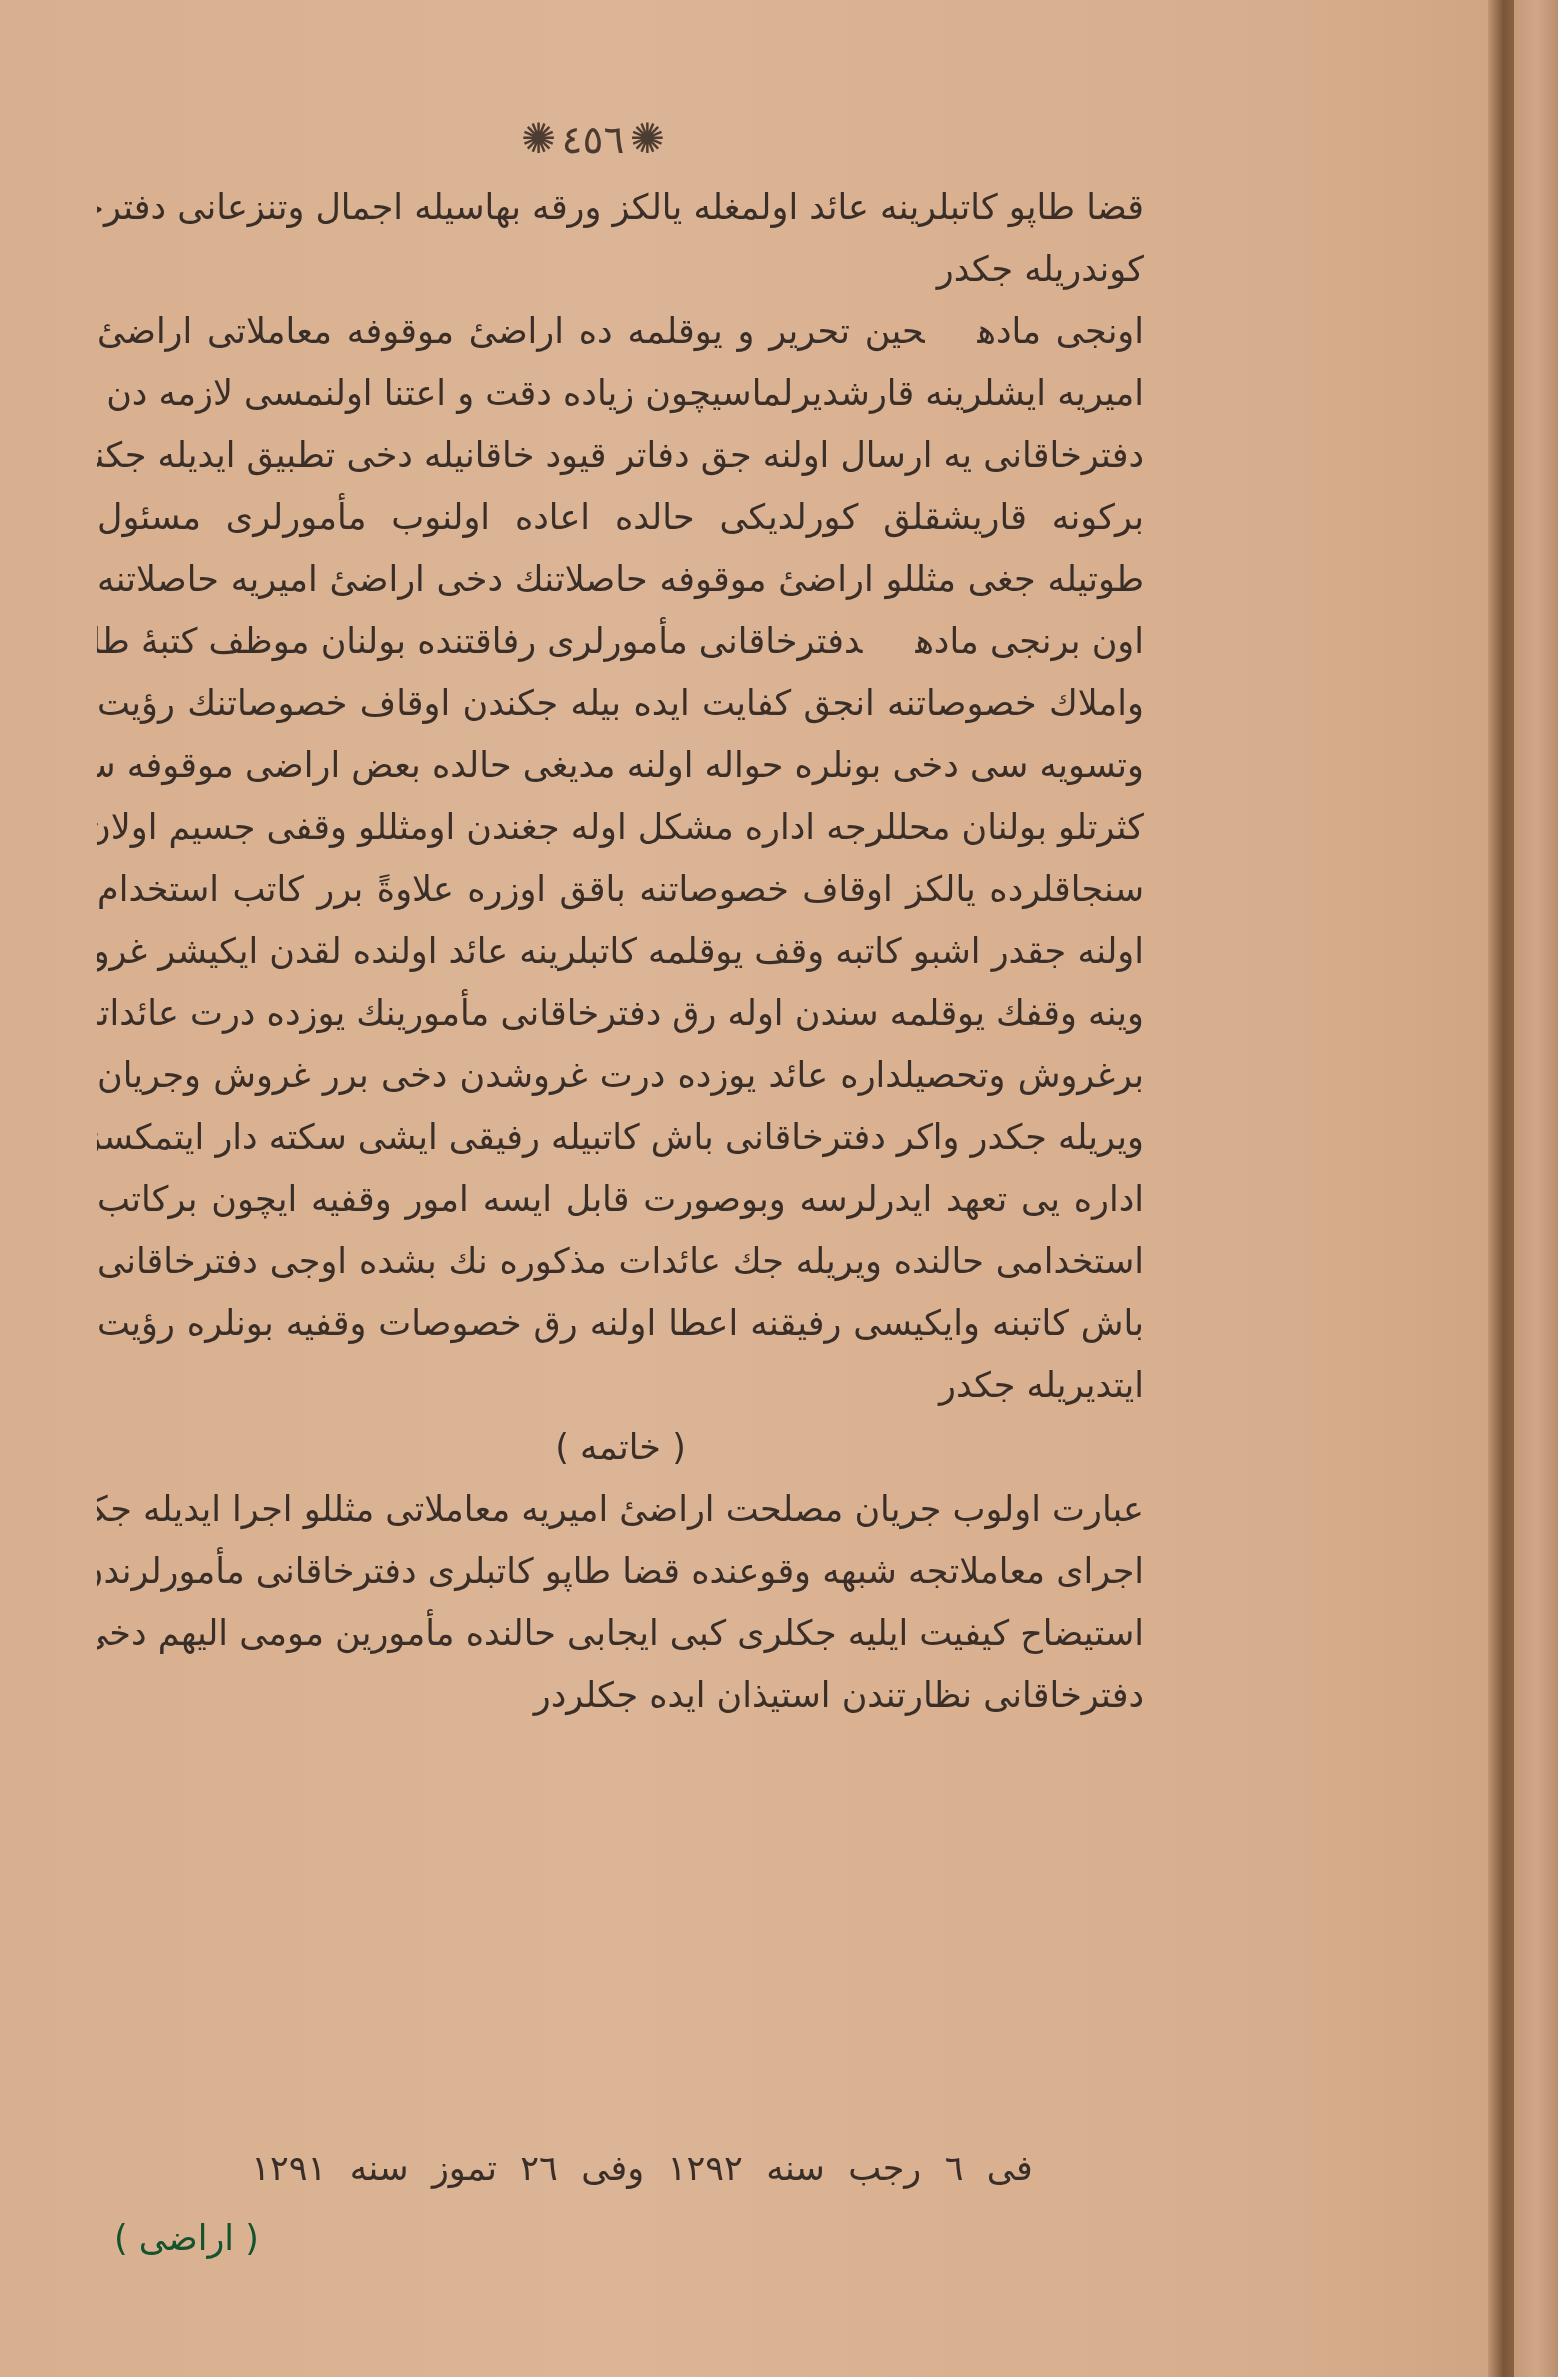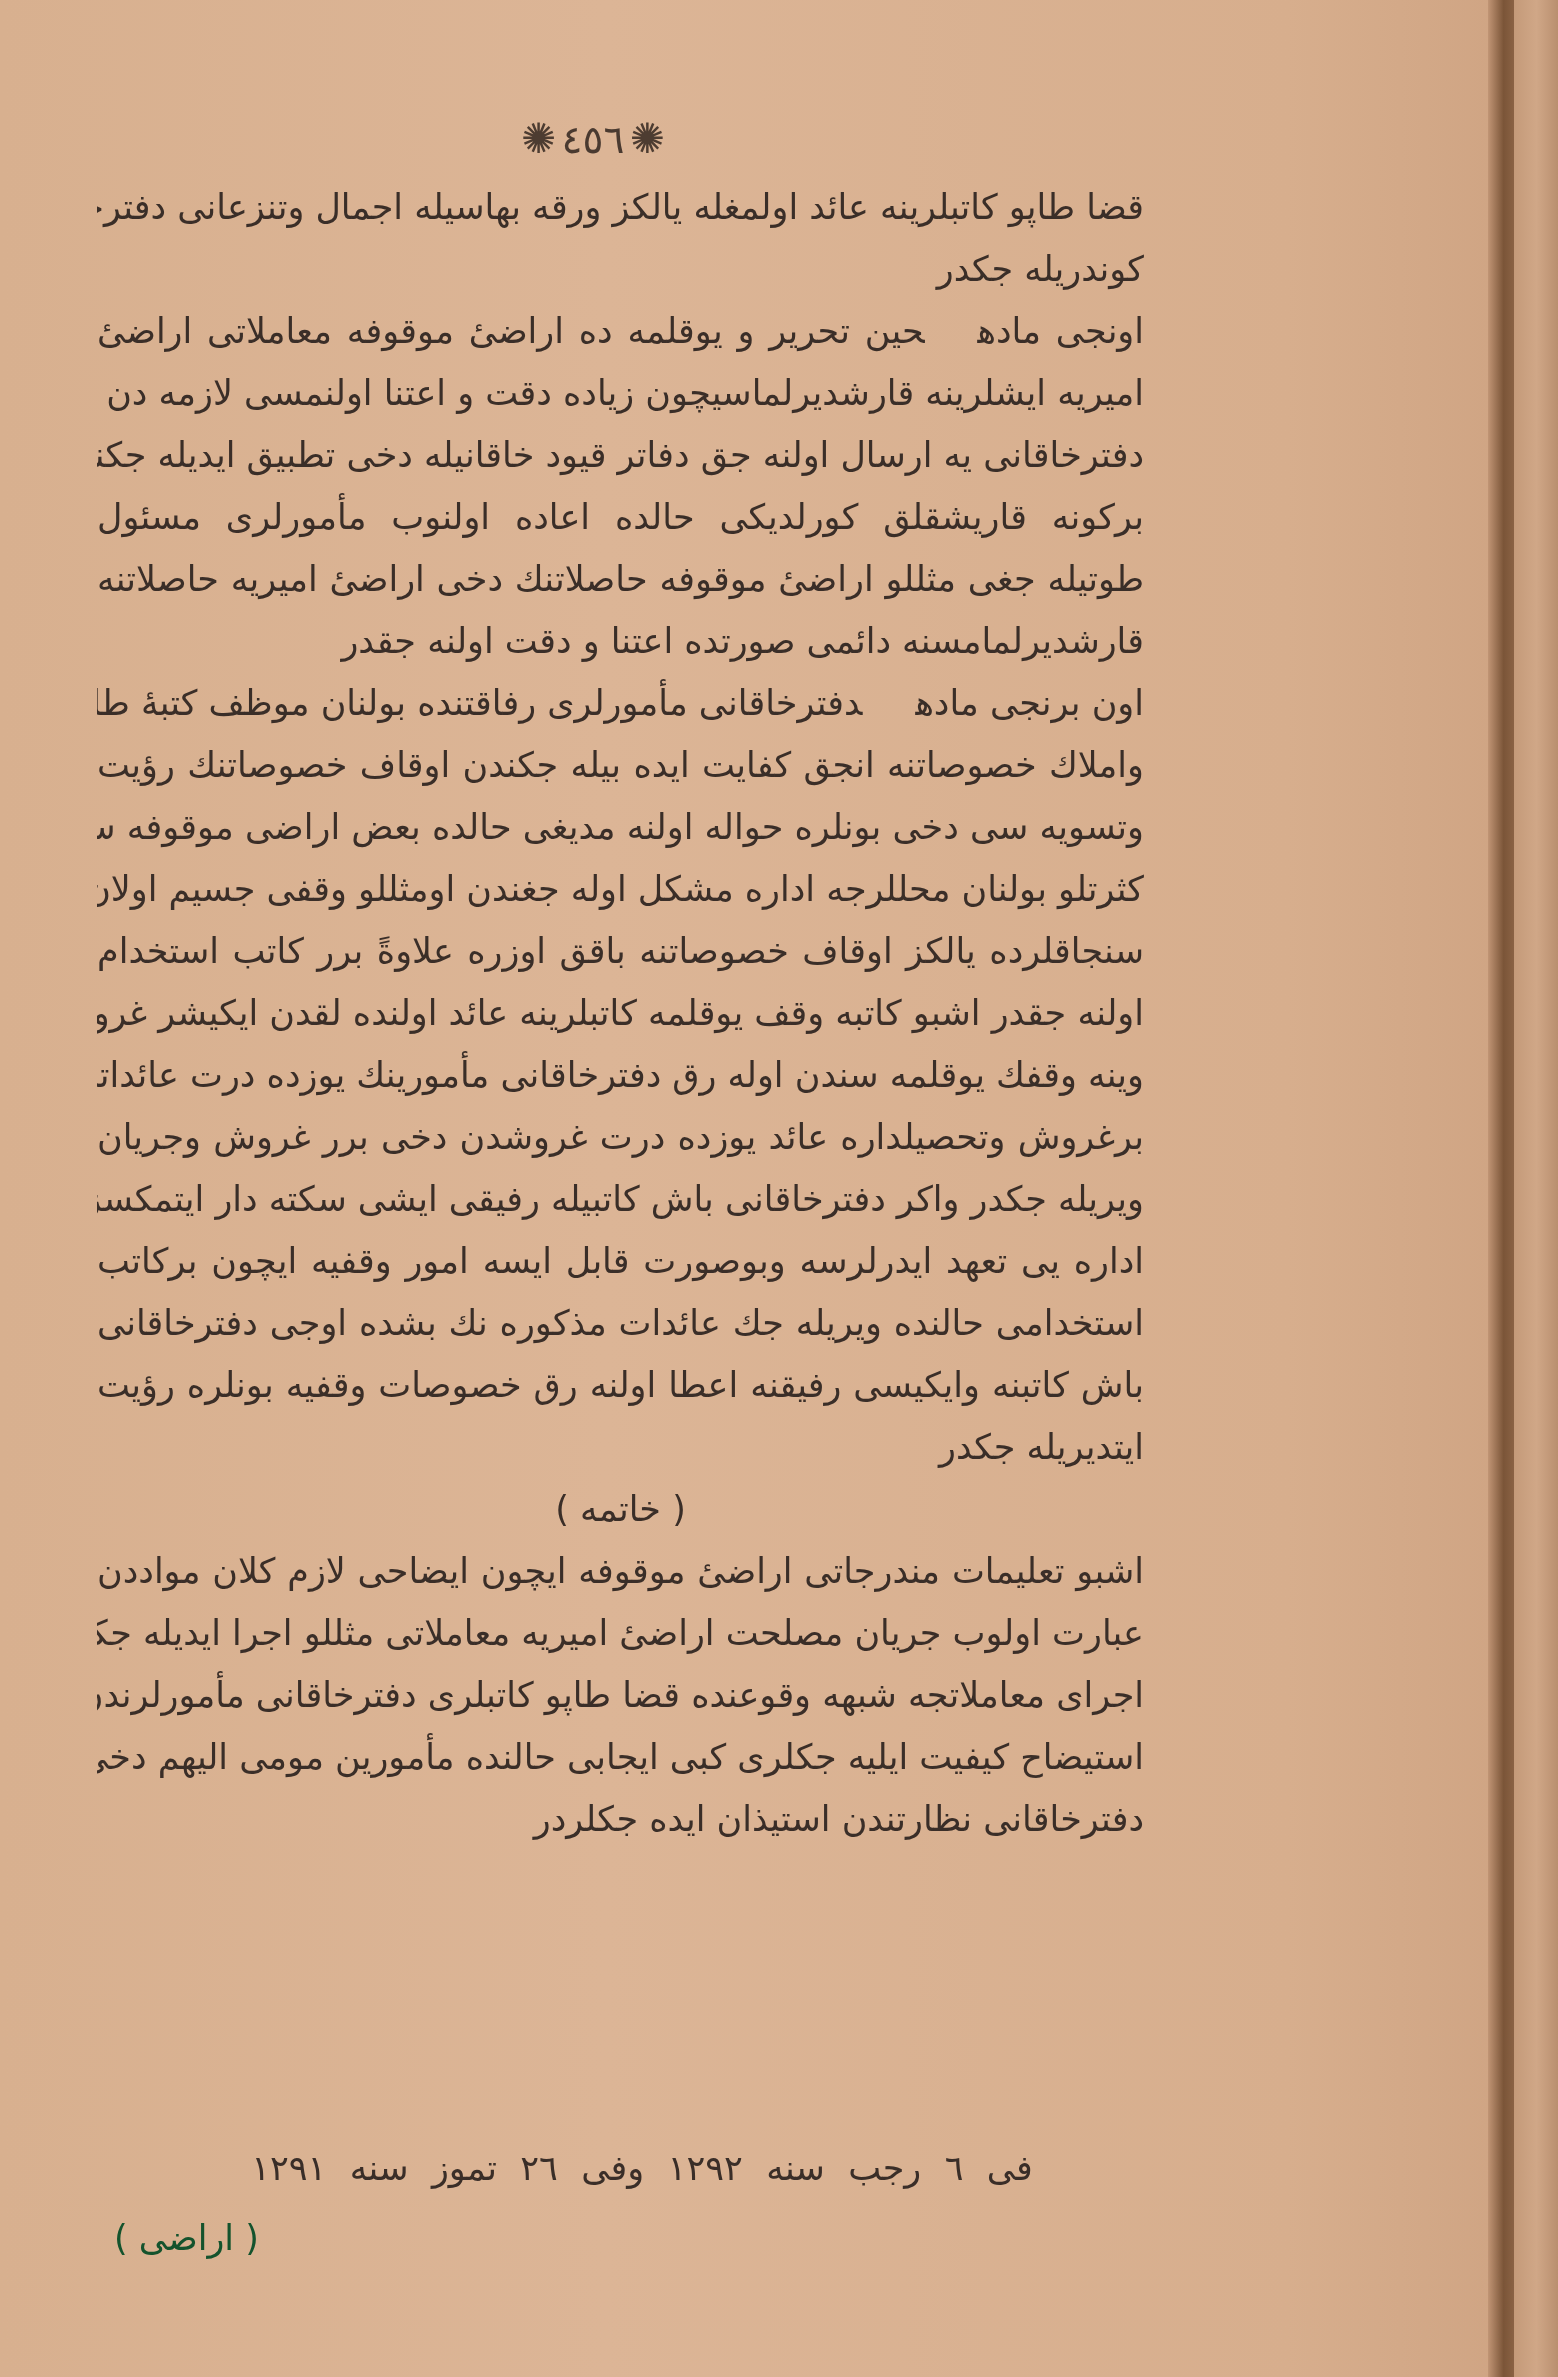--- a/index.html
+++ b/index.html
@@ -119,38 +119,36 @@
 <div class="text-block">
 
   <div class="line">قضا طاپو کاتبلرینه عائد اولمغله یالکز ورقه بهاسیله اجمال وتنزعانی دفترخاقانی یه</div>
   <div class="line short">کوندریله جکدر</div>
 
   <div class="line"><span class="article-head">اونجی ماده</span><span>حین تحریر و یوقلمه ده اراضیٔ موقوفه معاملاتی اراضیٔ</span></div>
   <div class="line">امیریه ایشلرینه قارشدیرلماسیچون زیاده دقت و اعتنا اولنمسی لازمه دن اولوب</div>
   <div class="line">دفترخاقانی یه ارسال اولنه جق دفاتر قیود خاقانیله دخی تطبیق ایدیله جکندن</div>
   <div class="line">برکونه قاریشقلق کورلدیکی حالده اعاده اولنوب مأمورلری مسئول</div>
   <div class="line">طوتیله جغی مثللو اراضیٔ موقوفه حاصلاتنك دخی اراضیٔ امیریه حاصلاتنه</div>
-  <div class="line short">قارشدیرلمامسنه دائمی صورتده اعتنا و دقت اولنه جقدر</div>
 
   <div class="line"><span class="article-head">اون برنجی ماده</span><span>دفترخاقانی مأمورلری رفاقتنده بولنان موظف کتبهٔ طاپو</span></div>
   <div class="line">واملاك خصوصاتنه انجق کفایت ایده بیله جکندن اوقاف خصوصاتنك رؤیت</div>
   <div class="line">وتسویه سی دخی بونلره حواله اولنه مدیغی حالده بعض اراضی موقوفه سی</div>
   <div class="line">کثرتلو بولنان محللرجه اداره مشکل اوله جغندن اومثللو وقفی جسیم اولان</div>
   <div class="line">سنجاقلرده یالکز اوقاف خصوصاتنه باقق اوزره علاوةً برر کاتب استخدام</div>
   <div class="line">اولنه جقدر اشبو کاتبه وقف یوقلمه کاتبلرینه عائد اولنده لقدن ایکیشر غروش</div>
   <div class="line">وینه وقفك یوقلمه سندن اوله رق دفترخاقانی مأمورینك یوزده درت عائداتندن</div>
   <div class="line">برغروش وتحصیلداره عائد یوزده درت غروشدن دخی برر غروش وجریان</div>
   <div class="line">ویریله جکدر واکر دفترخاقانی باش کاتبیله رفیقی ایشی سکته دار ایتمکسزین</div>
   <div class="line">اداره یی تعهد ایدرلرسه وبوصورت قابل ایسه امور وقفیه ایچون برکاتب</div>
   <div class="line">استخدامی حالنده ویریله جك عائدات مذکوره نك بشده اوجی دفترخاقانی</div>
   <div class="line">باش کاتبنه وایکیسی رفیقنه اعطا اولنه رق خصوصات وقفیه بونلره رؤیت</div>
   <div class="line short">ایتدیریله جکدر</div>
 
   <div class="line center-heading">( خاتمه )</div>
-  <div class="line">اشبو تعلیمات مندرجاتی اراضیٔ موقوفه ایچون ایضاحی لازم کلان مواددن</div>
   <div class="line">عبارت اولوب جریان مصلحت اراضیٔ امیریه معاملاتی مثللو اجرا ایدیله جکندن</div>
   <div class="line">اجرای معاملاتجه شبهه وقوعنده قضا طاپو کاتبلری دفترخاقانی مأمورلرندن</div>
   <div class="line">استیضاح کیفیت ایلیه جکلری کبی ایجابی حالنده مأمورین مومی الیهم دخی</div>
   <div class="line short">دفترخاقانی نظارتندن استیذان ایده جکلردر</div>
 </div>
 
 <div class="date-line">فی ٦ رجب سنه ١٢٩٢   وفی ٢٦ تموز سنه ١٢٩١</div>
 <div class="source-tag">( اراضی )</div>
 
 

